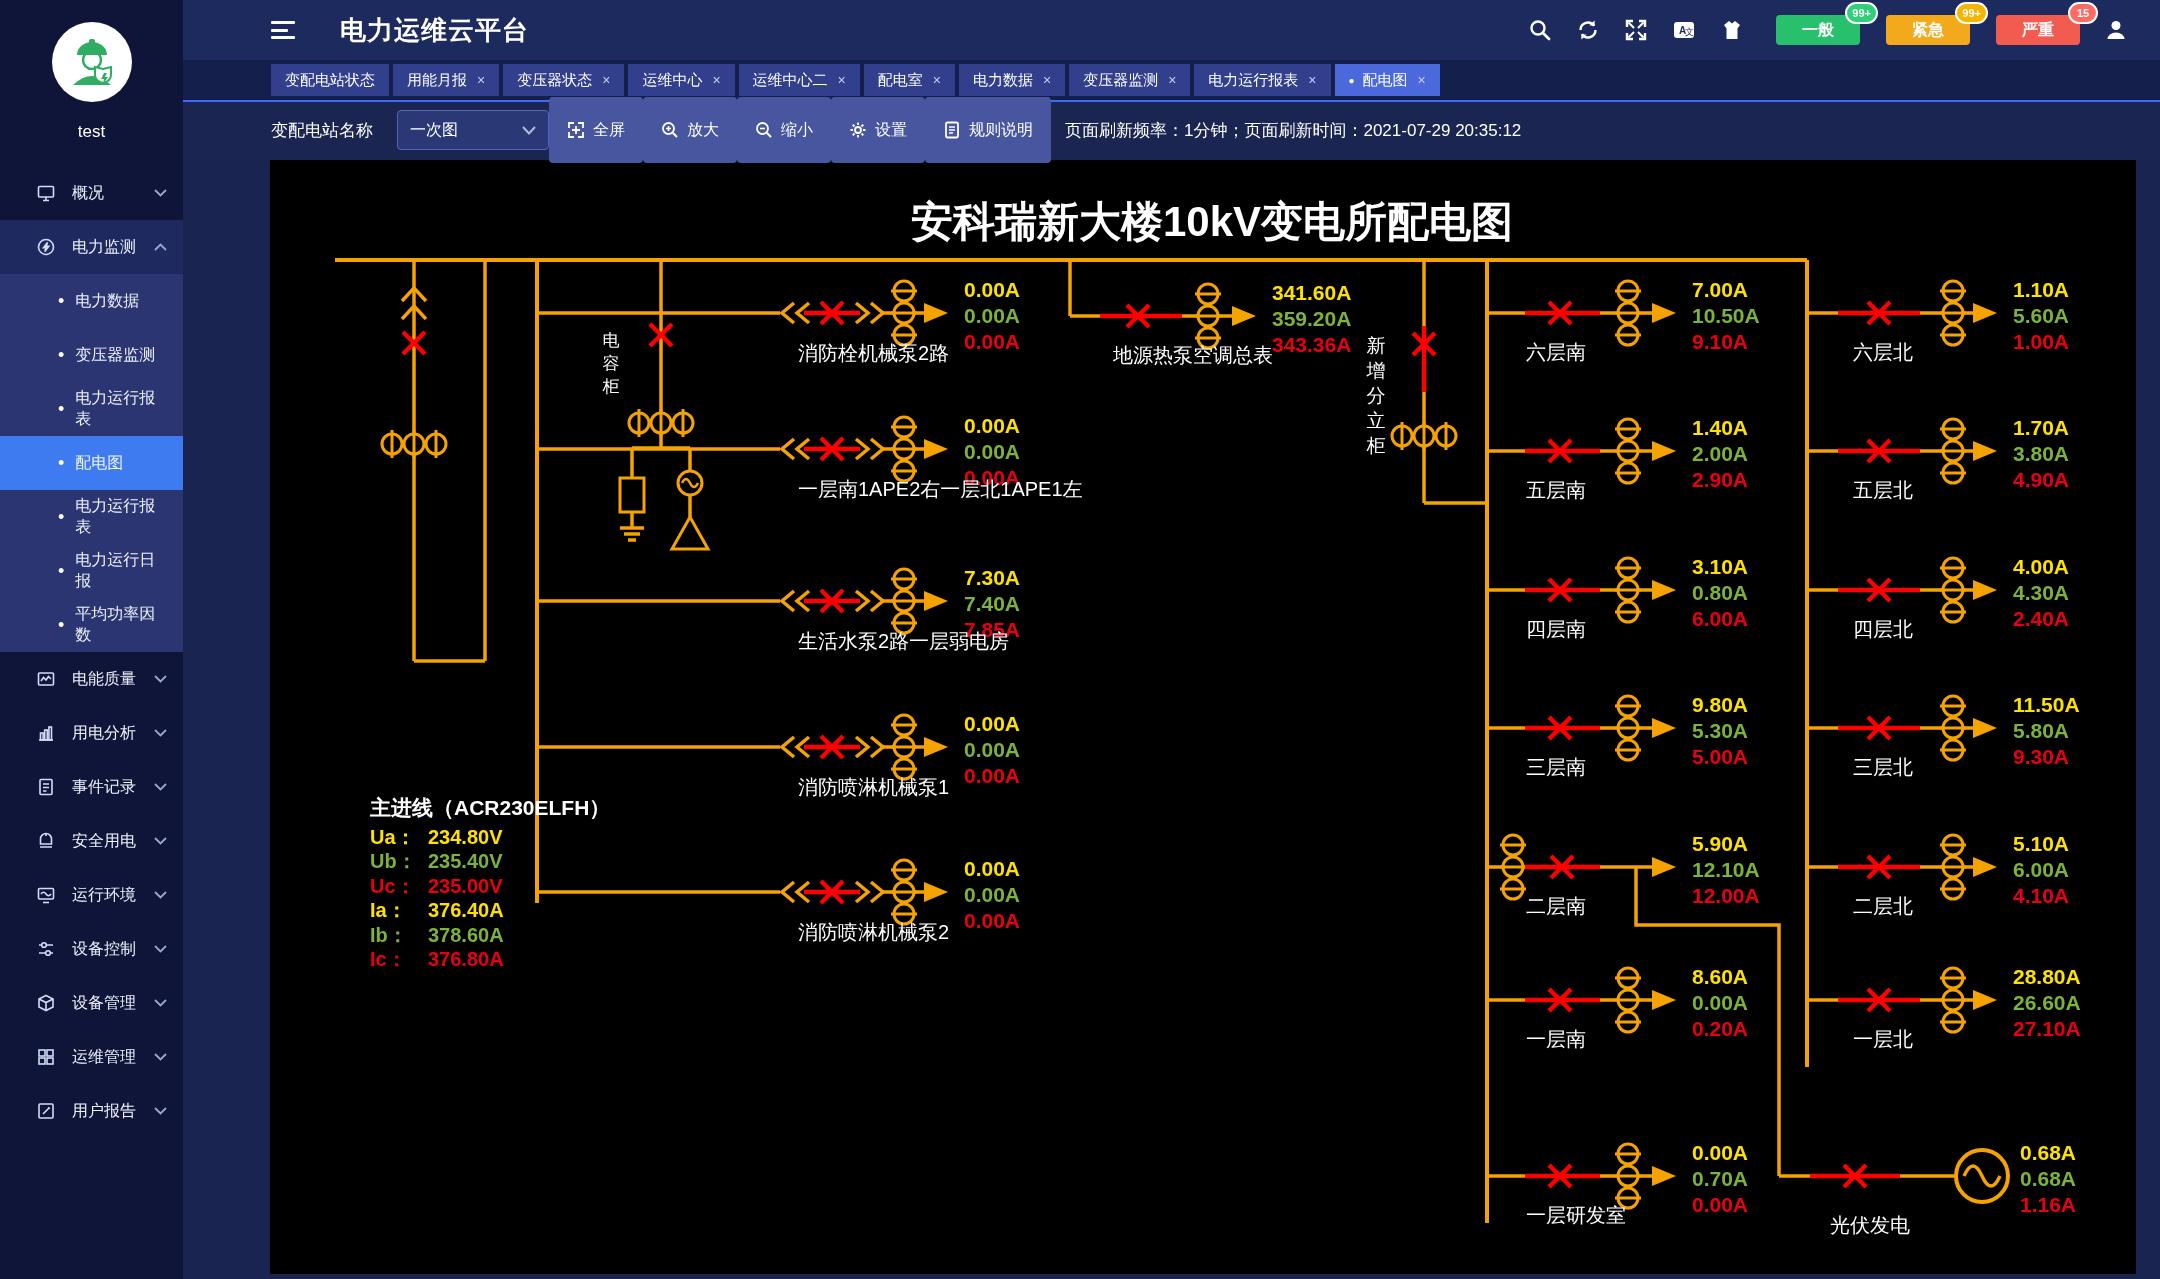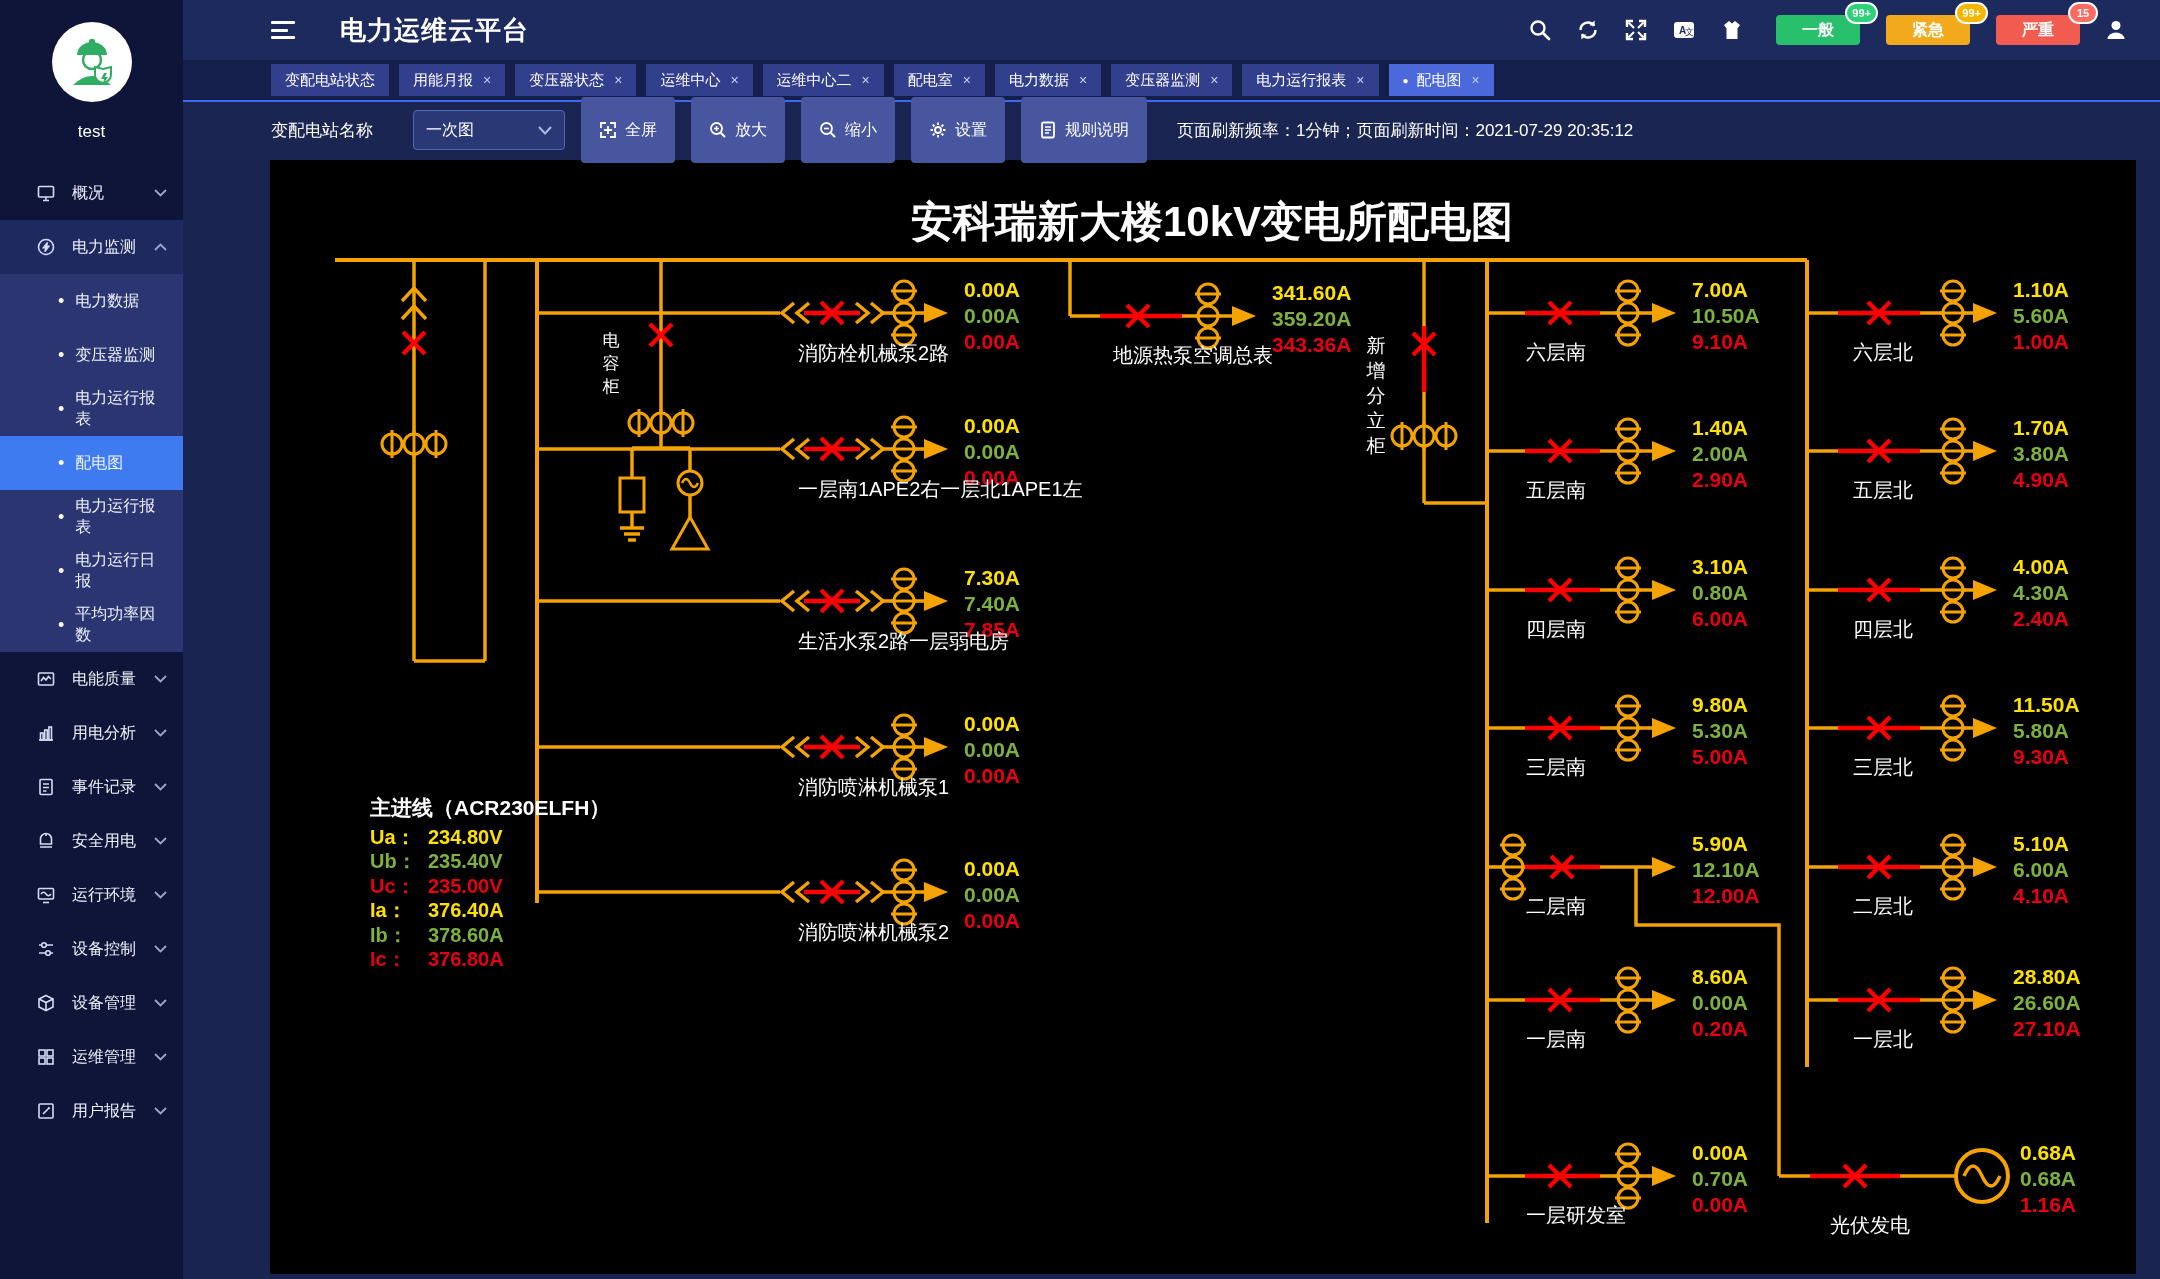--- a/index.html
+++ b/index.html
@@ -32,31 +32,31 @@
   .hicon{width:24px;height:24px;display:block;cursor:pointer;}
   .alerts{display:flex;align-items:center;gap:26px;margin-left:8px;}
   .alert-btn{position:relative;min-width:64px;height:30px;border-radius:4px;color:#fff;font-size:16px;
     font-weight:bold;display:flex;align-items:center;justify-content:center;cursor:pointer;padding:0 10px;}
   .alert-badge{position:absolute;top:-13px;right:-18px;min-width:30px;height:22px;border-radius:12px;
     border:2px solid #fff;color:#fff;font-size:11px;font-weight:bold;display:flex;align-items:center;
     justify-content:center;padding:0 5px;box-sizing:border-box;}
 
   
   .tabbar{position:absolute;left:183px;top:60px;right:0;height:40px;background:#141f4b;
-    display:flex;align-items:center;gap:10px;padding-left:88px;box-sizing:border-box;z-index:3;}
+    display:flex;align-items:center;gap:4px;padding-left:88px;box-sizing:border-box;z-index:3;}
   .tab{height:32px;background:#323f8c;color:#fff;font-size:15px;display:flex;align-items:center;
     padding:0 14px;cursor:pointer;white-space:nowrap;}
   .tab .close{margin-left:10px;font-size:14px;color:#c6cff2;}
   .tab.active{background:#4b69da;}
   .tab .dot{font-size:10px;margin-right:8px;color:#fff;}
 
   
   .toolbar{position:absolute;left:183px;top:100px;right:0;height:58px;background:#1b2551;
     border-top:2px solid #3c6af2;display:flex;align-items:center;padding-left:88px;box-sizing:border-box;
-    gap:16px;z-index:3;}
+    z-index:3;}
   .station-label{color:#fff;font-size:17px;white-space:nowrap;}
   .station-input{display:flex;height:40px;}
   .station-input input{width:258px;height:40px;background:#2b3876;border:1px solid #5066b8;border-right:none;
     border-radius:4px 0 0 4px;color:#fff;font-size:16px;padding:0 12px;box-sizing:border-box;outline:none;
     font-family:inherit;}
   .search-btn{width:52px;height:40px;background:#3d4f9f;border:1px solid #5066b8;border-radius:0 4px 4px 0;
     display:flex;align-items:center;justify-content:center;cursor:pointer;box-sizing:border-box;}
   .select{width:152px;height:40px;background:#2b3876;border:1px solid #5066b8;border-radius:4px;
     display:flex;align-items:center;color:#fff;font-size:16px;padding:0 12px;box-sizing:border-box;
     cursor:pointer;justify-content:space-between;margin-left:24px;}

